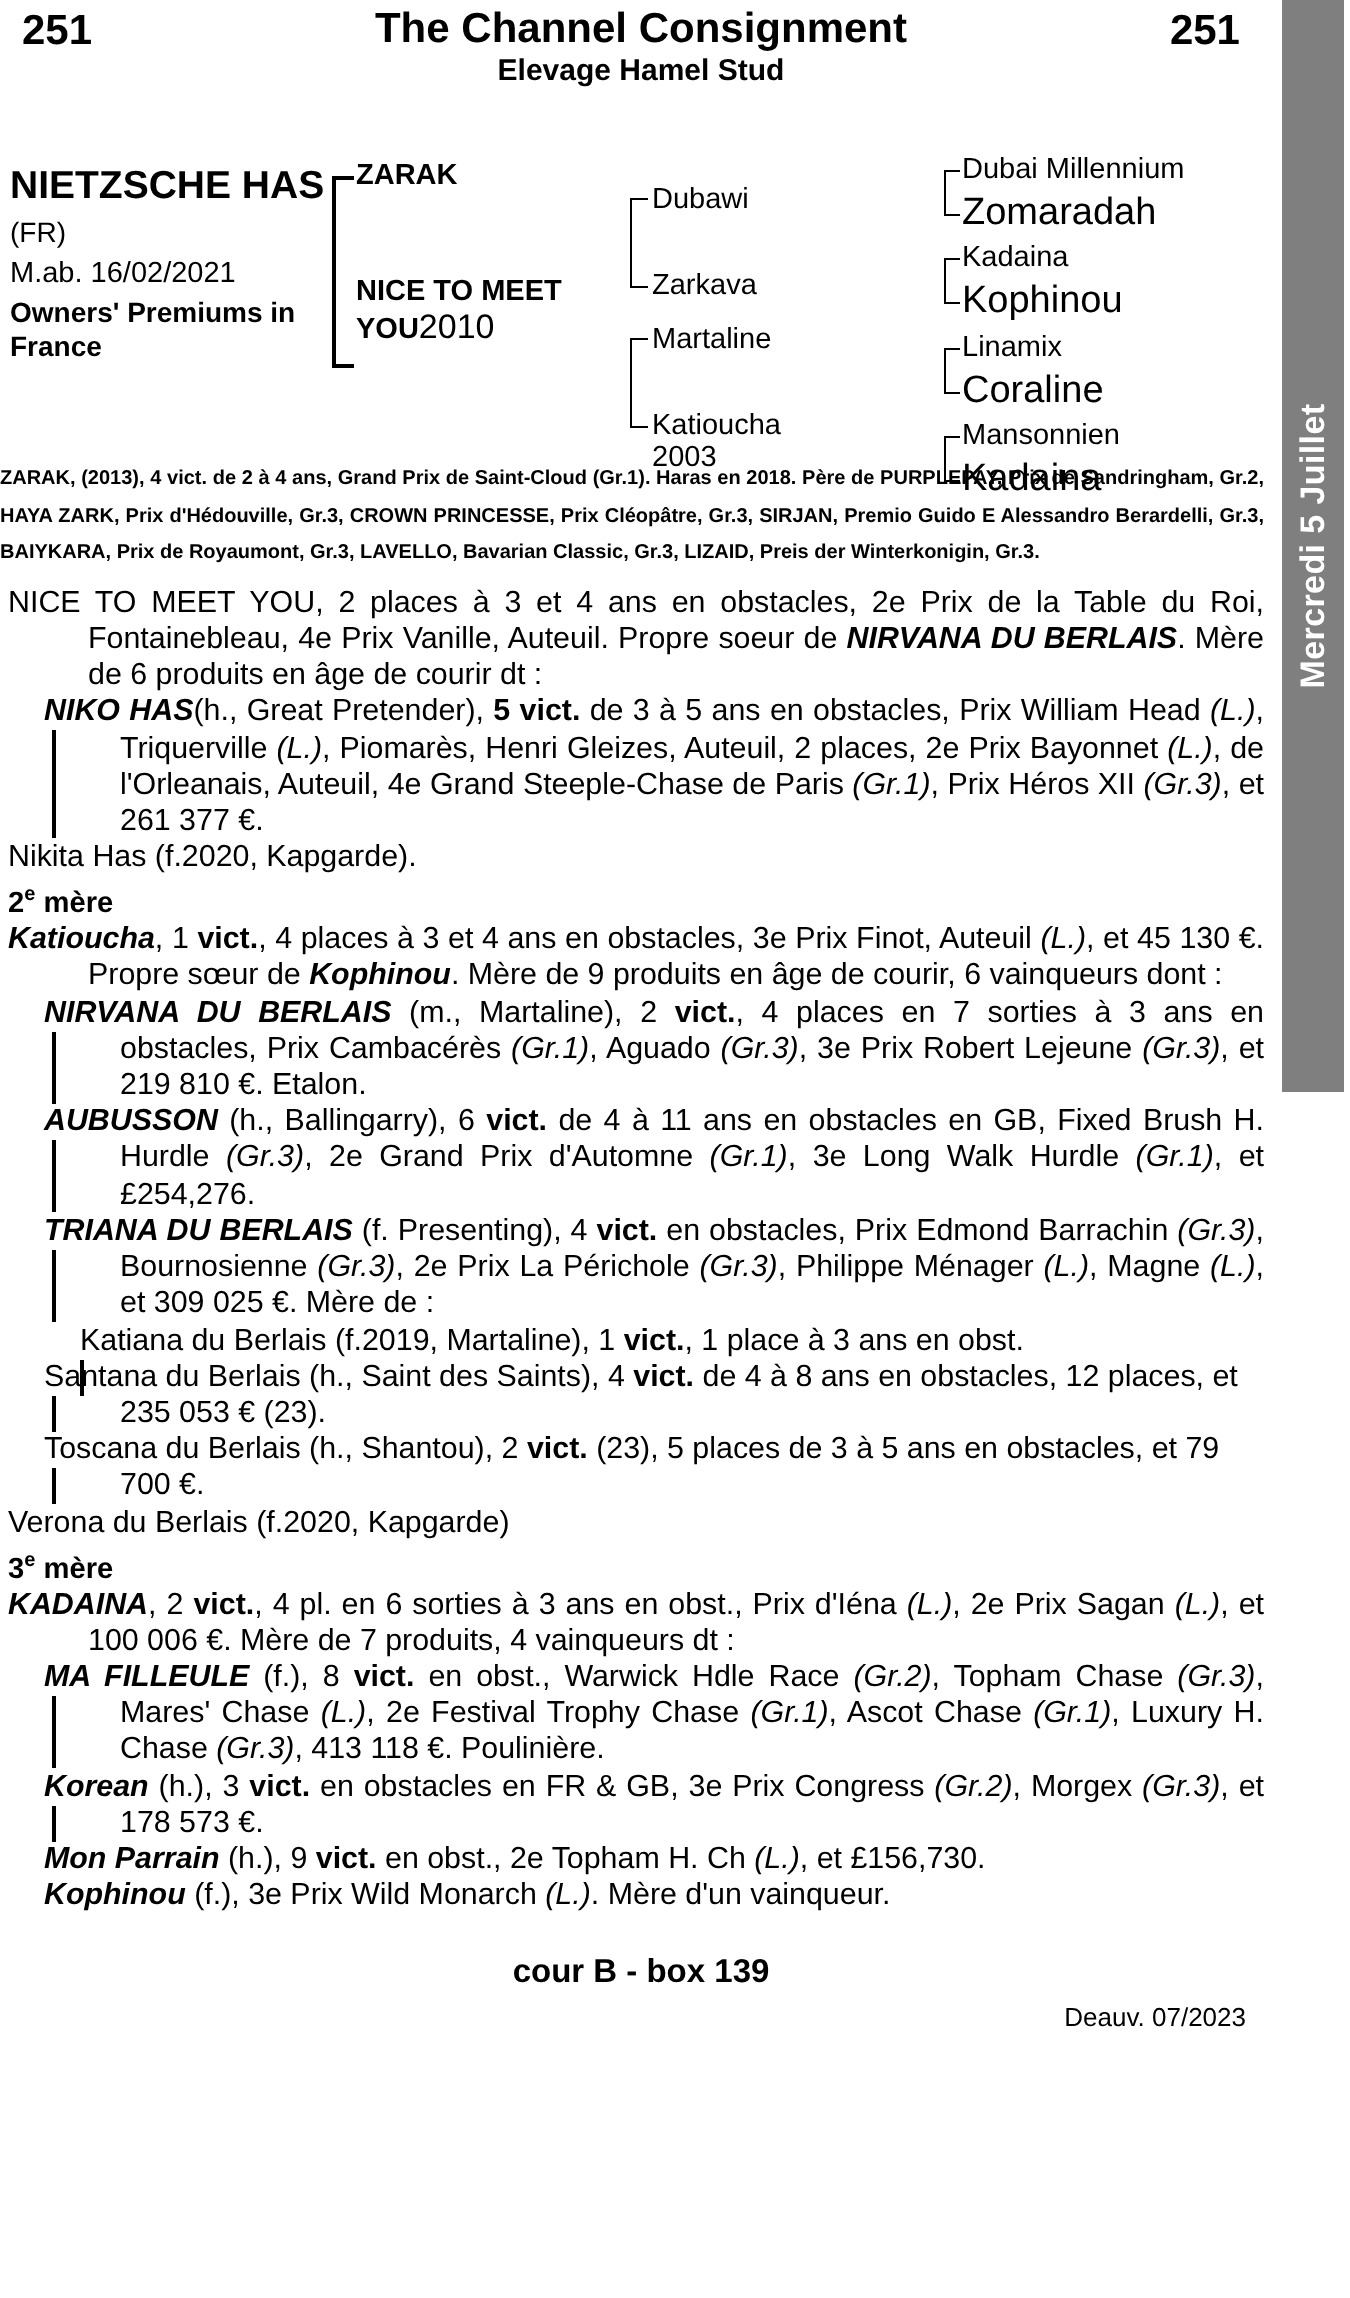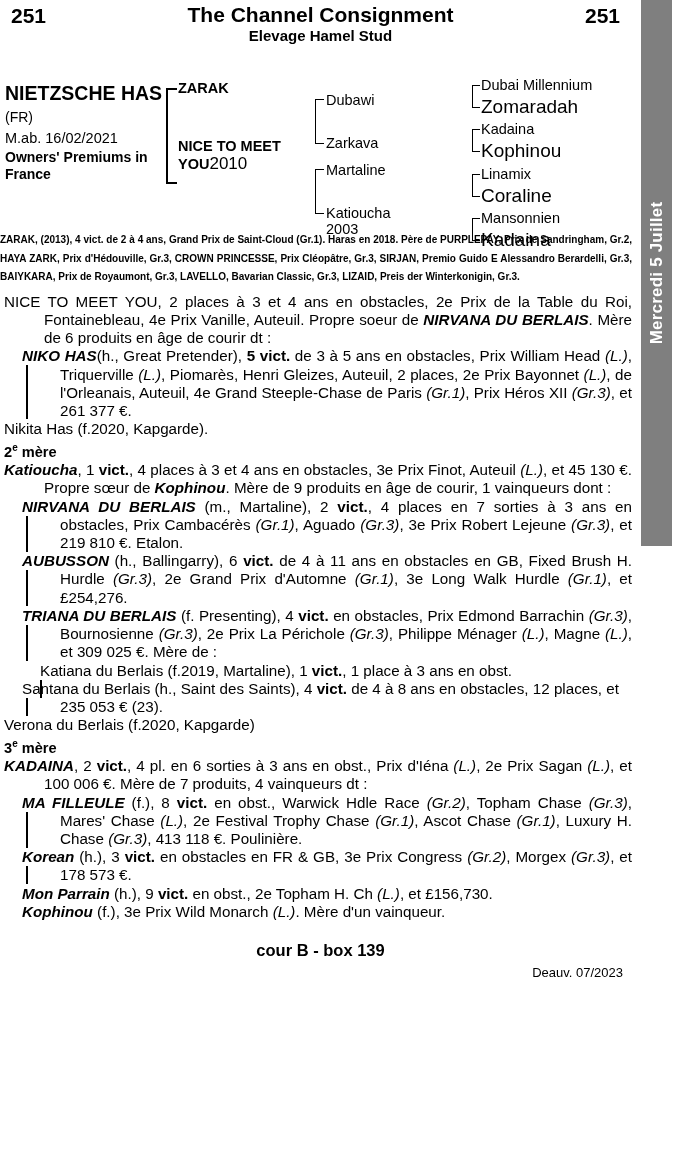--- a/index.html
+++ b/index.html
@@ -366,21 +366,21 @@
     <div class="entry lvl2">
       <span class="bar b3"></span>
       <span class="bi">NIKO HAS</span><span>(h., Great Pretender), </span><span class="bld">5 vict.</span><span> de 3 à 5 ans en obstacles, Prix William Head </span><span class="itl">(L.)</span><span>, Triquerville </span><span class="itl">(L.)</span><span>, Piomarès, Henri Gleizes, Auteuil, 2 places, 2e Prix Bayonnet </span><span class="itl">(L.)</span><span>, de l'Orleanais, Auteuil, 4e Grand Steeple-Chase de Paris </span><span class="itl">(Gr.1)</span><span>, Prix Héros XII </span><span class="itl">(Gr.3)</span><span>, et 261 377 €.</span>
     </div>
 
     <div class="entry nojust">Nikita Has (f.2020, Kapgarde).</div>
 
     <div class="dam-head"><span>2</span><sup>e</sup> <span>mère</span></div>
 
     <div class="entry">
-      <span class="bi">Katioucha</span><span>, 1 </span><span class="bld">vict.</span><span>, 4 places à 3 et 4 ans en obstacles, 3e Prix Finot, Auteuil </span><span class="itl">(L.)</span><span>, et 45 130 €. Propre sœur de </span><span class="bi">Kophinou</span><span>. Mère de 9 produits en âge de courir, 1 vainqueurs dont :</span>
+      <span class="bi">Katioucha</span><span>, 1 </span><span class="bld">vict.</span><span>, 4 places à 3 et 4 ans en obstacles, 3e Prix Finot, Auteuil </span><span class="itl">(L.)</span><span>, et 45 130 €. Propre sœur de </span><span class="bi">Kophinou</span><span>. Mère de 9 produits en âge de courir, 6 vainqueurs dont :</span>
     </div>
 
     <div class="entry lvl2">
       <span class="bar b2"></span>
       <span class="bi">NIRVANA DU BERLAIS</span><span> (m., Martaline), 2 </span><span class="bld">vict.</span><span>, 4 places en 7 sorties à 3 ans en obstacles, Prix Cambacérès </span><span class="itl">(Gr.1)</span><span>, Aguado </span><span class="itl">(Gr.3)</span><span>, 3e Prix Robert Lejeune </span><span class="itl">(Gr.3)</span><span>, et 219 810 €. Etalon.</span>
     </div>
 
     <div class="entry lvl2">
       <span class="bar b2"></span>
       <span class="bi">AUBUSSON</span><span> (h., Ballingarry), 6 </span><span class="bld">vict.</span><span> de 4 à 11 ans en obstacles en GB, Fixed Brush H. Hurdle </span><span class="itl">(Gr.3)</span><span>, 2e Grand Prix d'Automne </span><span class="itl">(Gr.1)</span><span>, 3e Long Walk Hurdle </span><span class="itl">(Gr.1)</span><span>, et £254,276.</span>
@@ -394,20 +394,24 @@
     <div class="entry lvl3 nojust">
       <span class="bar b1 i38"></span>
       <span>Katiana du Berlais (f.2019, Martaline), 1 </span><span class="bld">vict.</span><span>, 1 place à 3 ans en obst.</span>
     </div>
 
     <div class="entry lvl2 nojust">
       <span class="bar b1"></span>
       <span>Santana du Berlais (h., Saint des Saints), 4 </span><span class="bld">vict.</span><span> de 4 à 8 ans en obstacles, 12 places, et 235 053 € (23).</span>
     </div>
 
+    <div class="entry lvl2 nojust">
+      <span class="bar b1"></span>
+      <span>Toscana du Berlais (h., Shantou), 2 </span><span class="bld">vict.</span><span> (23), 5 places de 3 à 5 ans en obstacles, et 79 700 €.</span>
+    </div>
 
     <div class="entry nojust">Verona du Berlais (f.2020, Kapgarde)</div>
 
     <div class="dam-head"><span>3</span><sup>e</sup> <span>mère</span></div>
 
     <div class="entry">
       <span class="bi">KADAINA</span><span>, 2 </span><span class="bld">vict.</span><span>, 4 pl. en 6 sorties à 3 ans en obst., Prix d'Iéna </span><span class="itl">(L.)</span><span>, 2e Prix Sagan </span><span class="itl">(L.)</span><span>, et 100 006 €. Mère de 7 produits, 4 vainqueurs dt :</span>
     </div>
 
     <div class="entry lvl2">

